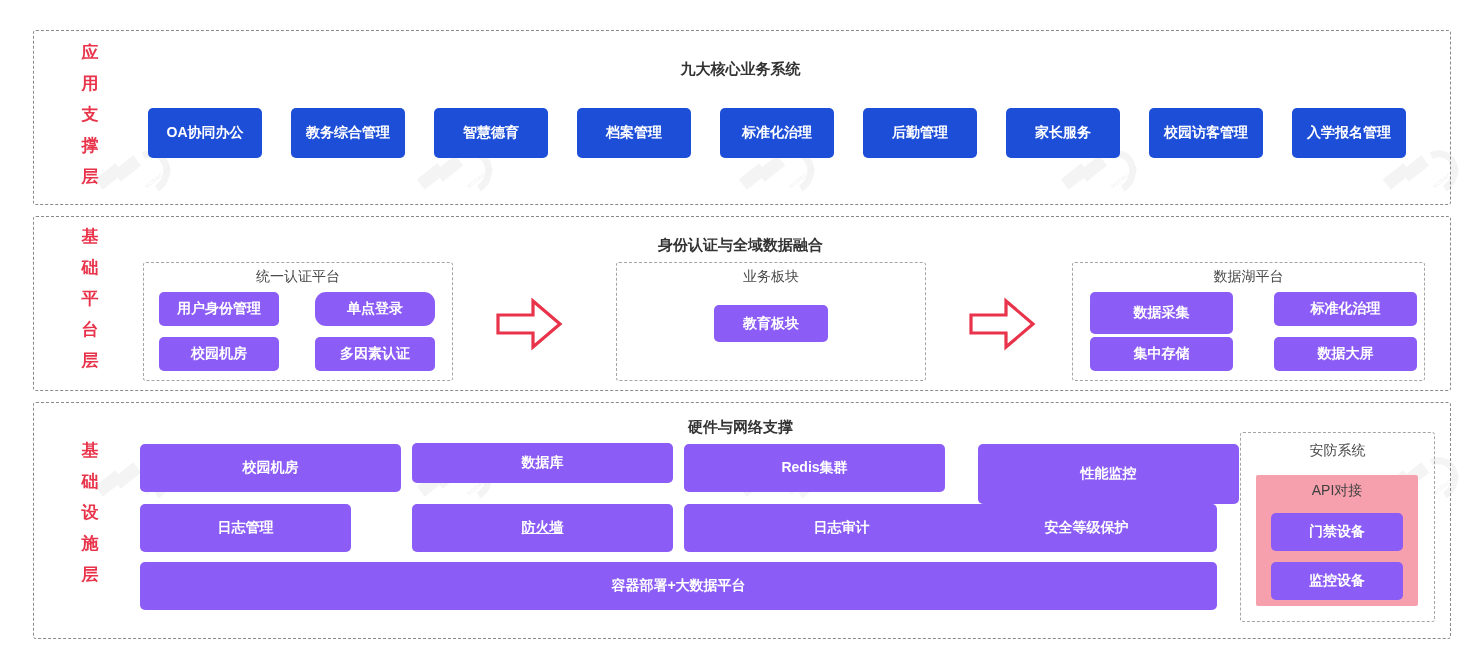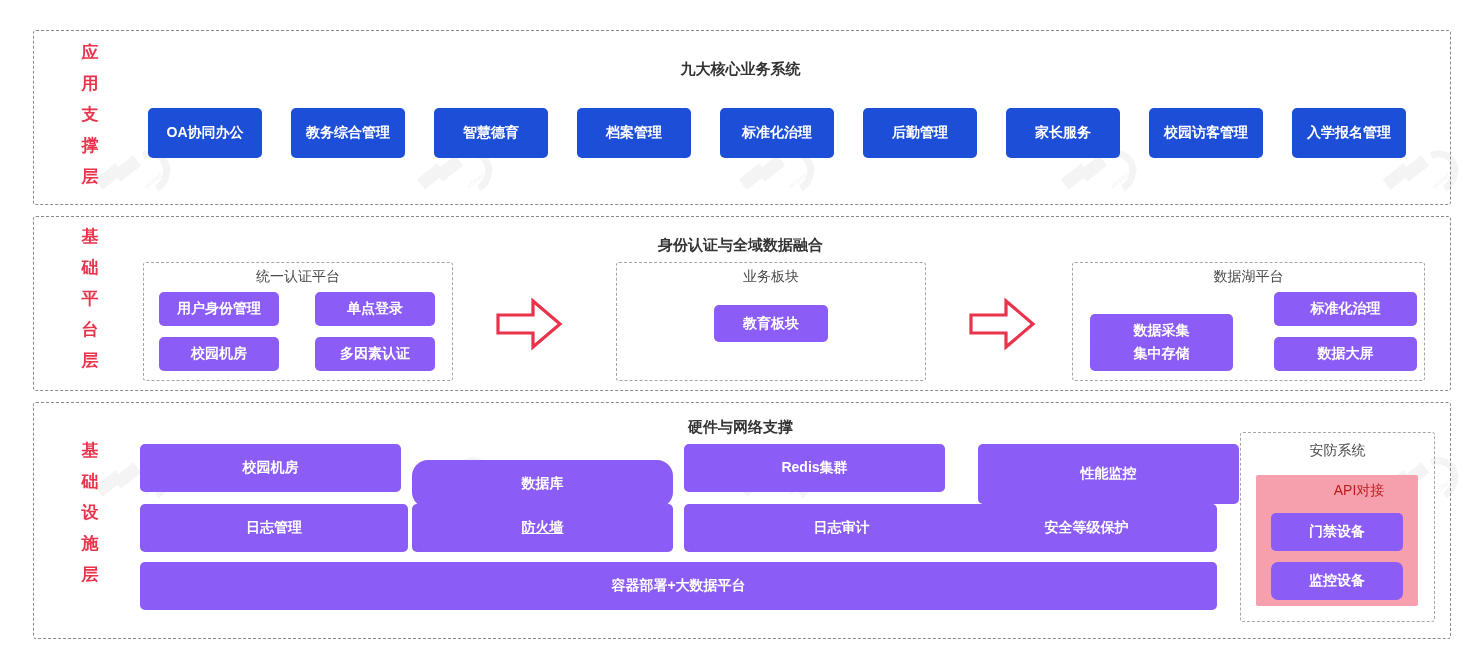--- a/index.html
+++ b/index.html
@@ -110,25 +110,24 @@
   
   #sec-api-panel{
     position:absolute;
     background:#f6a0ad;
     border-radius:2px;
     z-index:11;
   }
   #sec-api-title{
     position:absolute;
     font-size:14px;
-    color:#b91c1c;
+    color:#404040;
     text-align:center;
     z-index:13;
     white-space:nowrap;
-    margin-left:22px;
   }
 </style>
 </head>
 <body>
 
 <div class="wm-layer">
   <div class="wm" style="left:96px;  top:148px;">
       <div class="b1"></div>
       <div class="b2"></div>
       <div class="arc"></div>
@@ -221,65 +220,65 @@
   <span>平</span>
   <span>台</span>
   <span>层</span>
 </div>
 
 <div class="layer-title" id="title-plat">身份认证与全域数据融合</div>
 
 <div class="group" style="left:143px;top:262px;width:310px;height:119px;"></div>
 <div class="group-title" style="left:143px;top:268px;width:310px;">统一认证平台</div>
 <div class="box red" style="left:159px;top:292px;width:120px;height:34px;">用户身份管理</div>
-<div class="box red" style="left:315px;top:292px;width:120px;height:34px;">单点登录</div>
+<div class="box red" style="left:315px;top:292px;width:120px;height:34px;border-radius:11px;">单点登录</div>
 <div class="box red" style="left:159px;top:337px;width:120px;height:34px;">校园机房</div>
 <div class="box red" style="left:315px;top:337px;width:120px;height:34px;">多因素认证</div>
 
 <svg class="arrow" style="left:495px;top:297px;" width="68" height="54" viewBox="0 0 68 54">
   <polygon points="3,18 38,18 38,4 65,27 38,50 38,36 3,36" fill="none" stroke="#e8334a" stroke-width="3.2" stroke-linejoin="miter"></polygon>
 </svg>
 
 <div class="group" style="left:616px;top:262px;width:310px;height:119px;"></div>
 <div class="group-title" style="left:616px;top:268px;width:310px;">业务板块</div>
 <div class="box red" style="left:714px;top:305px;width:114px;height:37px;">教育板块</div>
 
 <svg class="arrow" style="left:968px;top:297px;" width="68" height="54" viewBox="0 0 68 54">
   <polygon points="3,18 38,18 38,4 65,27 38,50 38,36 3,36" fill="none" stroke="#e8334a" stroke-width="3.2" stroke-linejoin="miter"></polygon>
 </svg>
 
 <div class="group" style="left:1072px;top:262px;width:353px;height:119px;"></div>
 <div class="group-title" style="left:1072px;top:268px;width:353px;">数据湖平台</div>
-<div class="box red" style="left:1090px;top:292px;width:143px;height:34px;margin-top:22px;">数据采集</div>
+<div class="box red" style="left:1090px;top:292px;width:143px;height:42px;">数据采集</div>
 <div class="box red" style="left:1274px;top:292px;width:143px;height:34px;">标准化治理</div>
 <div class="box red" style="left:1090px;top:337px;width:143px;height:34px;">集中存储</div>
 <div class="box red" style="left:1274px;top:337px;width:143px;height:34px;">数据大屏</div>
 
 <div class="layer" id="layer-infra"></div>
 
 <div class="layer-label" id="lbl-infra">
   <span>基</span>
   <span>础</span>
   <span>设</span>
   <span>施</span>
   <span>层</span>
 </div>
 
 <div class="layer-title" id="title-infra">硬件与网络支撑</div>
 
 <div class="box red" style="left:140px;top:444px;width:261px;height:48px;">校园机房</div>
-<div class="box red" style="left:412px;top:460px;width:261px;height:48px;border-radius:16px;">数据库</div>
+<div class="box red" style="left:412px;top:443px;width:261px;height:40px;">数据库</div>
 <div class="box red" style="left:684px;top:444px;width:261px;height:48px;">Redis集群</div>
 <div class="box red" style="left:956px;top:444px;width:261px;height:60px;margin-left:22px;">性能监控</div>
 
-<div class="box red" style="left:140px;top:504px;width:268px;height:48px;">日志管理</div>
+<div class="box red" style="left:140px;top:504px;width:211px;height:48px;">日志管理</div>
 <div class="box red" style="left:412px;top:504px;width:261px;height:48px;text-decoration:underline;">防火墙</div>
 <div class="box red" style="left:684px;top:504px;width:315px;height:48px;">日志审计</div>
 <div class="box red" style="left:956px;top:504px;width:261px;height:48px;">安全等级保护</div>
 
 <div class="box red" style="left:140px;top:562px;width:1077px;height:48px;">容器部署+大数据平台</div>
 
 <div class="group" style="left:1240px;top:432px;width:195px;height:190px;"></div>
 <div class="group-title" style="left:1240px;top:442px;width:195px;">安防系统</div>
 <div id="sec-api-panel" style="left:1256px;top:475px;width:162px;height:131px;"></div>
 <div id="sec-api-title" style="left:1256px;top:482px;width:162px;">API对接</div>
 <div class="box red" style="left:1271px;top:513px;width:132px;height:38px;">门禁设备</div>
-<div class="box red" style="left:1271px;top:562px;width:132px;height:38px;border-radius:7px;">监控设备</div>
+<div class="box red" style="left:1271px;top:562px;width:132px;height:38px;">监控设备</div>
 
 </body></html>

